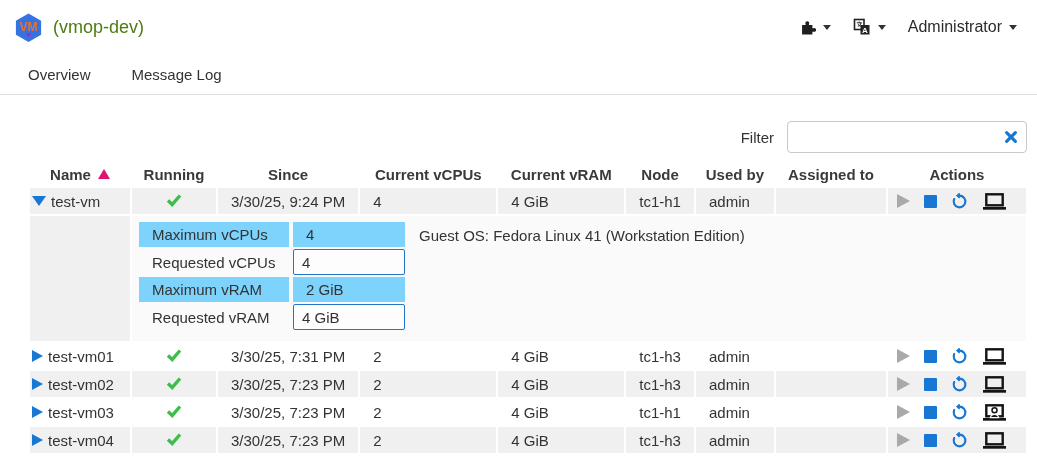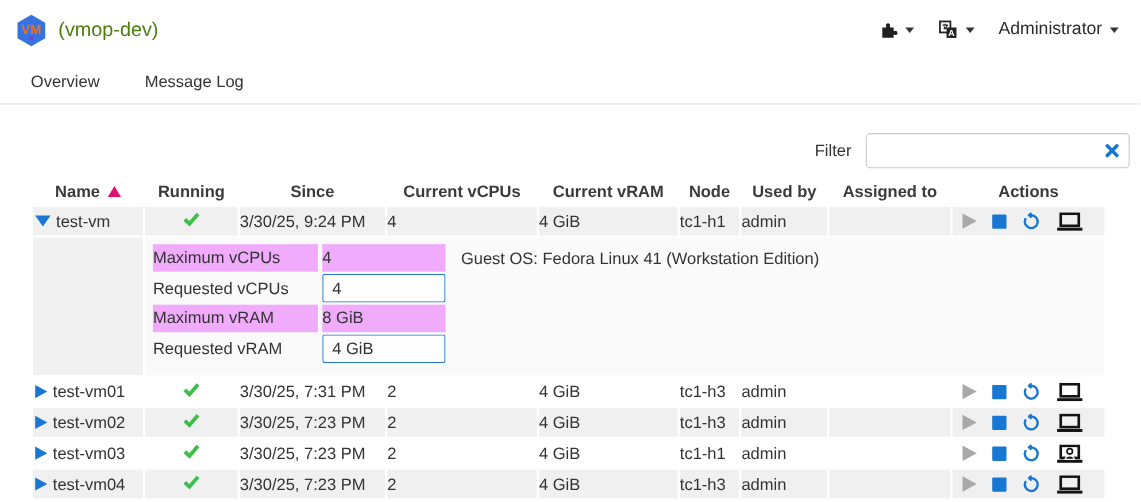--- a/index.html
+++ b/index.html
@@ -33,21 +33,21 @@
     padding:0 30px 0 10px; font-size:15px; font-family:"Liberation Sans",sans-serif; outline:none; }
   .filter-clear { position:absolute; right:9px; top:9px; line-height:0; cursor:pointer; }
 
   
   table.vm-table { margin-left:28px; border-collapse:separate; border-spacing:2px; table-layout:fixed; }
   .vm-table th { font-weight:bold; color:#3a3a3a; font-size:15px; text-align:center;
     padding:3px 4px; white-space:nowrap; height:24px; }
   .vm-table th .th-inner { display:inline-flex; align-items:center; gap:4px; }
   .sort-arrow { width:0; height:0; border-left:6px solid transparent; border-right:6px solid transparent;
     border-bottom:10px solid #e0146e; display:inline-block; margin-left:3px; }
-  .vm-table td { height:26px; padding:0 0; white-space:nowrap; overflow:hidden; font-size:15px; color:#333; }
+  .vm-table td { height:26px; padding:0 13px; white-space:nowrap; overflow:hidden; font-size:15px; color:#333; }
   td.striped { background:#f0f0f0; }
   .c-name { display:flex; align-items:center; gap:5px; padding-left:2px !important; }
   .c-center { text-align:center; }
   .used-faded { color:#b5b5b5; }
   .used-active { color:#333; }
   .tri { display:inline-block; width:0; height:0; flex:0 0 auto; }
   .tri-right { border-top:6.5px solid transparent; border-bottom:6.5px solid transparent; border-left:11px solid #1777d2; cursor:pointer; }
   .tri-down { border-left:7px solid transparent; border-right:7px solid transparent; border-top:10px solid #1777d2; cursor:pointer; }
   .c-actions { padding-left:9px !important; }
   .c-actions .act-wrap { display:flex; align-items:center; gap:14px; height:26px; }
@@ -55,21 +55,21 @@
   .play-tri { width:0; height:0; border-top:7.5px solid transparent; border-bottom:7.5px solid transparent; border-left:13px solid #a9a9a9; }
   .stop-sq { width:13px; height:13px; background:#1777d2; border-radius:1px; display:inline-block; }
 
   
   td.detail-panel { background:#fafafa; height:auto; padding:4px 6px 9px 3px; vertical-align:top; }
   .detail-flex { display:flex; align-items:flex-start; }
   table.detail-table { border-collapse:separate; border-spacing:4px 2px; }
   .detail-table td { height:25px; font-size:15px; }
   .dlabel { width:150px; padding:0 6px; color:#333; }
   .dvalue { width:112px; padding:0 8px; }
-  tr.dgray .dlabel, tr.dgray .dvalue { background:#f0abfc; }
+  tr.dgray .dlabel, tr.dgray .dvalue { background:#7dd3fc; }
   .detail-input { width:112px; height:26px; border:1px solid #2276c8; background:#fdfdfd; border-radius:2px;
     font-size:15px; font-family:"Liberation Sans",sans-serif; color:#333; padding:0 8px; outline:none; }
   td.dvalue.has-input { padding:0; }
   .guest-os { margin-left:10px; margin-top:7px; color:#333; font-size:15px; white-space:nowrap; }
 </style>
 </head>
 <body>
 
 <div class="topbar">
   <span class="logo">
@@ -205,21 +205,21 @@
                 <tr class="dgray">
                   <td class="dlabel">Maximum vCPUs</td>
                   <td class="dvalue">4</td>
                 </tr>
                 <tr>
                   <td class="dlabel">Requested vCPUs</td>
                   <td class="dvalue has-input"><input class="detail-input" value="4" style=""></td>
                 </tr>
                 <tr class="dgray">
                   <td class="dlabel">Maximum vRAM</td>
-                  <td class="dvalue">8 GiB</td>
+                  <td class="dvalue">2 GiB</td>
                 </tr>
                 <tr>
                   <td class="dlabel">Requested vRAM</td>
                   <td class="dvalue has-input"><input class="detail-input" value="4 GiB" style=""></td>
                 </tr>
               </tbody>
             </table>
             <div class="guest-os">Guest OS: Fedora Linux 41 (Workstation Edition)</div>
           </div>
         </td>

